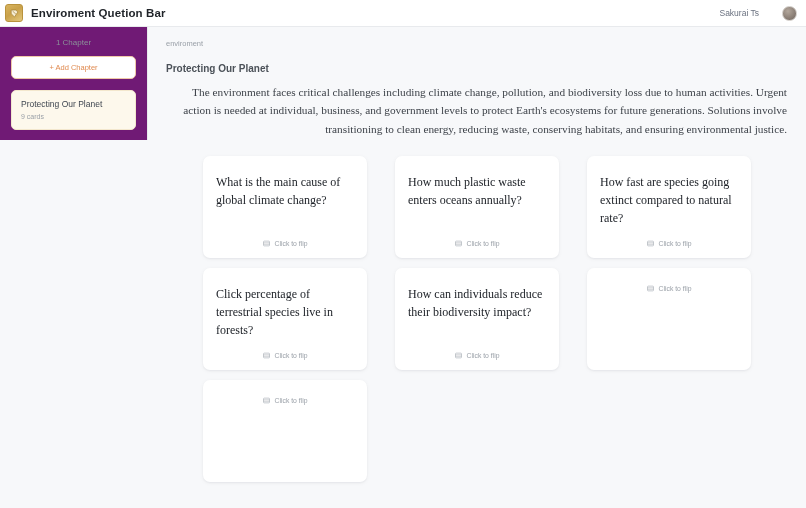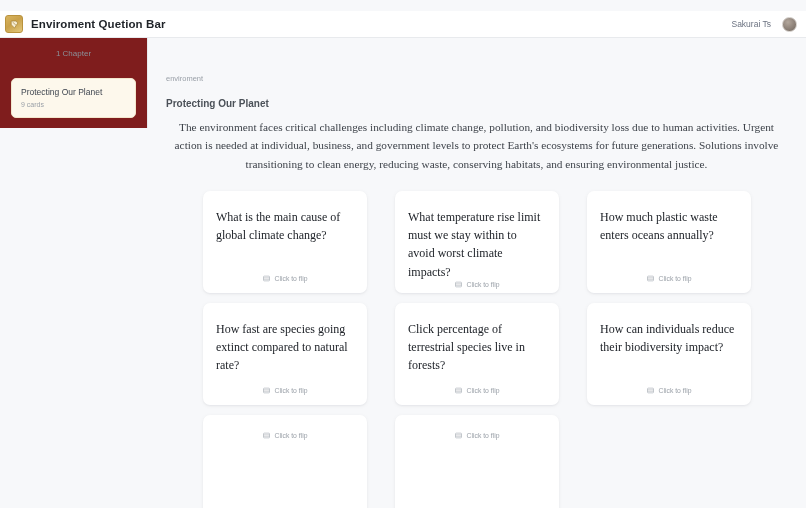--- a/index.html
+++ b/index.html
@@ -20,21 +20,20 @@
   
   .topbar {
     height: 27px;
     background: #ffffff;
     border-bottom: 1px solid #e8eaed;
     display: flex;
     align-items: center;
     padding: 0 9px 0 5px;
     position: relative;
     z-index: 5;
-    margin-top: 11px;
   }
   .brand {
     display: flex;
     align-items: center;
     gap: 8px;
   }
   .logo-icon {
     width: 18px;
     height: 18px;
     border-radius: 3px;
@@ -50,21 +49,21 @@
     font-size: 11.5px;
     font-weight: bold;
     color: #1f2328;
     letter-spacing: .1px;
     white-space: nowrap;
   }
   .topbar-right {
     margin-left: auto;
     display: flex;
     align-items: center;
-    gap: 11px;
+    gap: 23px;
   }
   .user-name {
     font-size: 8.5px;
     color: #6b7280;
     white-space: nowrap;
   }
   .avatar {
     width: 15px;
     height: 15px;
     border-radius: 50%;
@@ -77,21 +76,21 @@
   .shell {
     display: flex;
     align-items: flex-start;
     height: 481px;
   }
 
   
   .sidebar {
     width: 148px;
     flex: 0 0 148px;
-    background: #7f1d1d;
+    background: #701a75;
     border-right: 1px solid #e8eaed;
     padding: 8px 11px 10px 11px;
     align-self: flex-start;
   }
   .chapter-count {
     text-align: center;
     font-size: 8px;
     color: #8b9199;
     padding: 3px 0 9px 0;
   }
@@ -131,37 +130,36 @@
   .main {
     flex: 1 1 auto;
     height: 481px;
     padding: 10px 17px 0 17px;
     overflow: hidden;
   }
   .breadcrumb {
     font-size: 7.5px;
     color: #9aa0a8;
     padding: 2px 0 0 1px;
-    margin-top: 24px;
   }
   .deck-title {
     font-size: 10px;
     color: #4b5158;
     margin-top: 15px;
     padding-left: 1px;
   }
   .deck-desc {
     font-family: "Liberation Serif", serif;
     font-size: 11.3px;
     line-height: 1.62;
     color: #3e434a;
     margin-top: 9px;
     padding-left: 1px;
     padding-right: 2px;
-    text-align: center;
+    text-align: right;
   }
 
   
   .card-grid {
     margin-top: 18px;
     display: grid;
     grid-template-columns: repeat(3, 1fr);
     gap: 10px 28px;
     padding: 0 38px 0 38px;
   }
@@ -215,20 +213,21 @@
   <div class="topbar-right">
     <span class="user-name">Sakurai Ts</span>
     <span class="avatar"></span>
   </div>
 </div>
 
 <div class="shell">
 
   <aside class="sidebar">
     <div class="chapter-count">1 Chapter</div>
+    <button class="add-chapter-btn">+ Add Chapter</button>
     <div class="chapter-card">
       <div class="chapter-title">Protecting Our Planet</div>
       <div class="chapter-meta">9 cards</div>
     </div>
   </aside>
 
   <main class="main">
     <div class="breadcrumb">enviroment</div>
     <h1 class="deck-title">Protecting Our Planet</h1>
     <p class="deck-desc">The environment faces critical challenges including climate change, pollution, and biodiversity loss due to human activities. Urgent action is needed at individual, business, and government levels to protect Earth's ecosystems for future generations. Solutions involve transitioning to clean energy, reducing waste, conserving habitats, and ensuring environmental justice.</p>
@@ -242,33 +241,20 @@
             <svg width="7" height="7" viewBox="0 0 8 8" aria-hidden="true">
                 <rect x="0.6" y="1.3" width="6.8" height="5.4" rx="0.8" fill="none" stroke="#aeb3ba" stroke-width="0.8"></rect>
                 <line x1="0.6" y1="3.2" x2="7.4" y2="3.2" stroke="#aeb3ba" stroke-width="0.7"></line>
                 <line x1="0.6" y1="4.9" x2="7.4" y2="4.9" stroke="#aeb3ba" stroke-width="0.7"></line>
               </svg>
           </span>
           <span>Click to flip</span>
         </div>
       </div>
 
-      <div class="flashcard">
-        <div class="flashcard-q">What temperature rise limit must we stay within to avoid worst climate impacts?</div>
-        <div class="flip-hint">
-          <span class="flip-icon">
-            <svg width="7" height="7" viewBox="0 0 8 8" aria-hidden="true">
-                <rect x="0.6" y="1.3" width="6.8" height="5.4" rx="0.8" fill="none" stroke="#aeb3ba" stroke-width="0.8"></rect>
-                <line x1="0.6" y1="3.2" x2="7.4" y2="3.2" stroke="#aeb3ba" stroke-width="0.7"></line>
-                <line x1="0.6" y1="4.9" x2="7.4" y2="4.9" stroke="#aeb3ba" stroke-width="0.7"></line>
-              </svg>
-          </span>
-          <span>Click to flip</span>
-        </div>
-      </div>
 
 
       <div class="flashcard">
         <div class="flashcard-q">How much plastic waste enters oceans annually?</div>
         <div class="flip-hint">
           <span class="flip-icon">
             <svg width="7" height="7" viewBox="0 0 8 8" aria-hidden="true">
                 <rect x="0.6" y="1.3" width="6.8" height="5.4" rx="0.8" fill="none" stroke="#aeb3ba" stroke-width="0.8"></rect>
                 <line x1="0.6" y1="3.2" x2="7.4" y2="3.2" stroke="#aeb3ba" stroke-width="0.7"></line>
                 <line x1="0.6" y1="4.9" x2="7.4" y2="4.9" stroke="#aeb3ba" stroke-width="0.7"></line>

